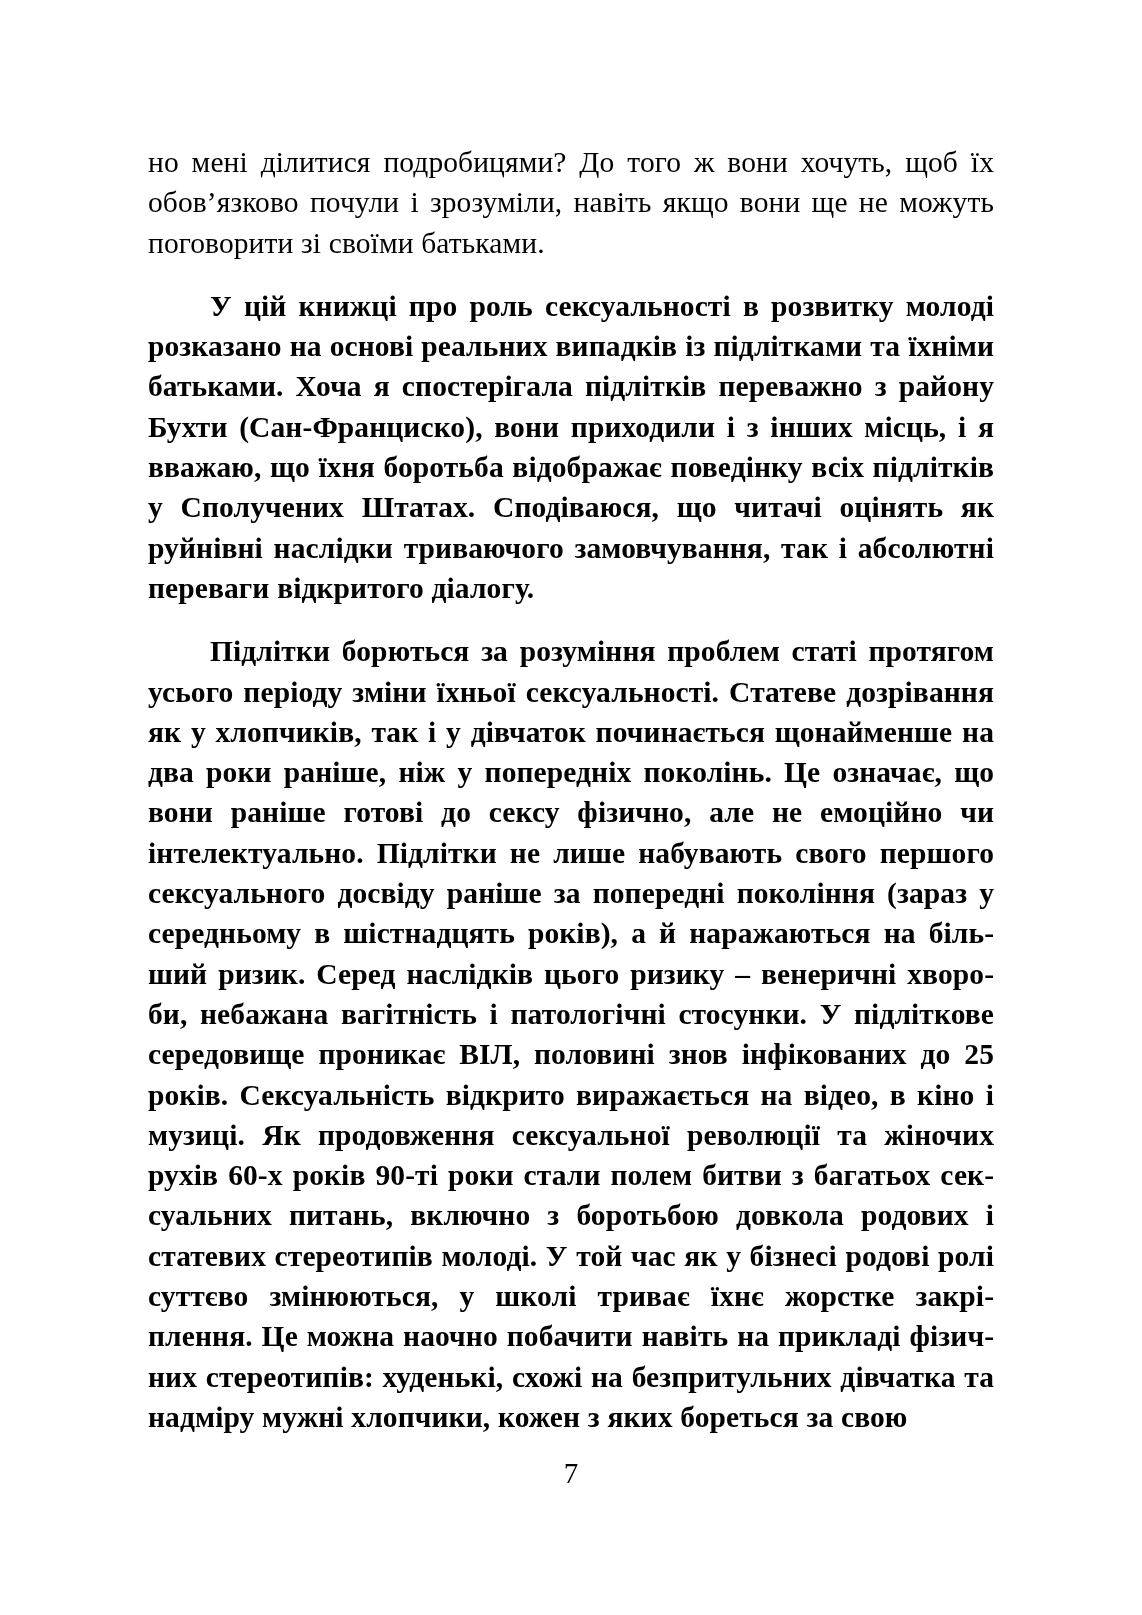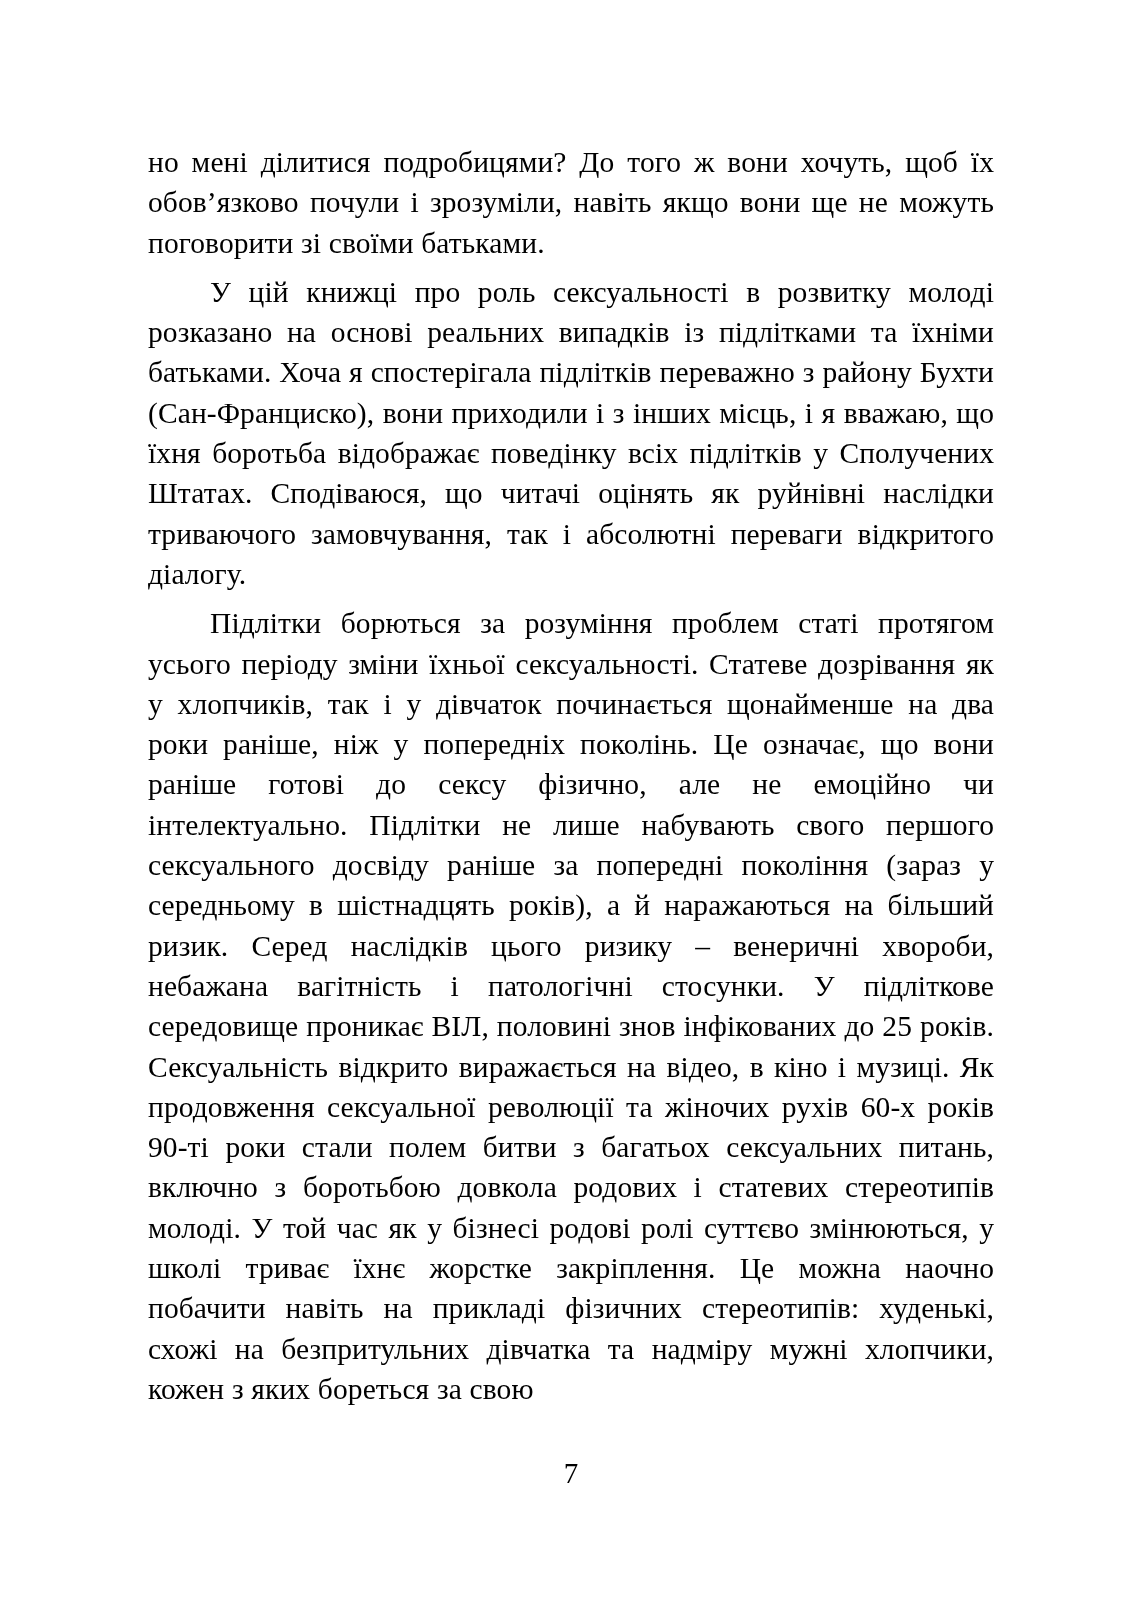--- a/index.html
+++ b/index.html
@@ -40,21 +40,22 @@
     line-height: 40.3px;
     text-align: justify;
     text-justify: inter-word;
     letter-spacing: 0.1px;
     word-spacing: 0.2px;
     hyphens: manual;
     -webkit-hyphens: manual;
   }
 
   .para + .para {
-    margin-top: 9px;
+    margin-top: 23px;
+    font-weight: bold;
   }
 
   .para.indent {
     text-indent: 62px;
   }
 
   
   .para.cont {
     text-indent: 0;
   }

